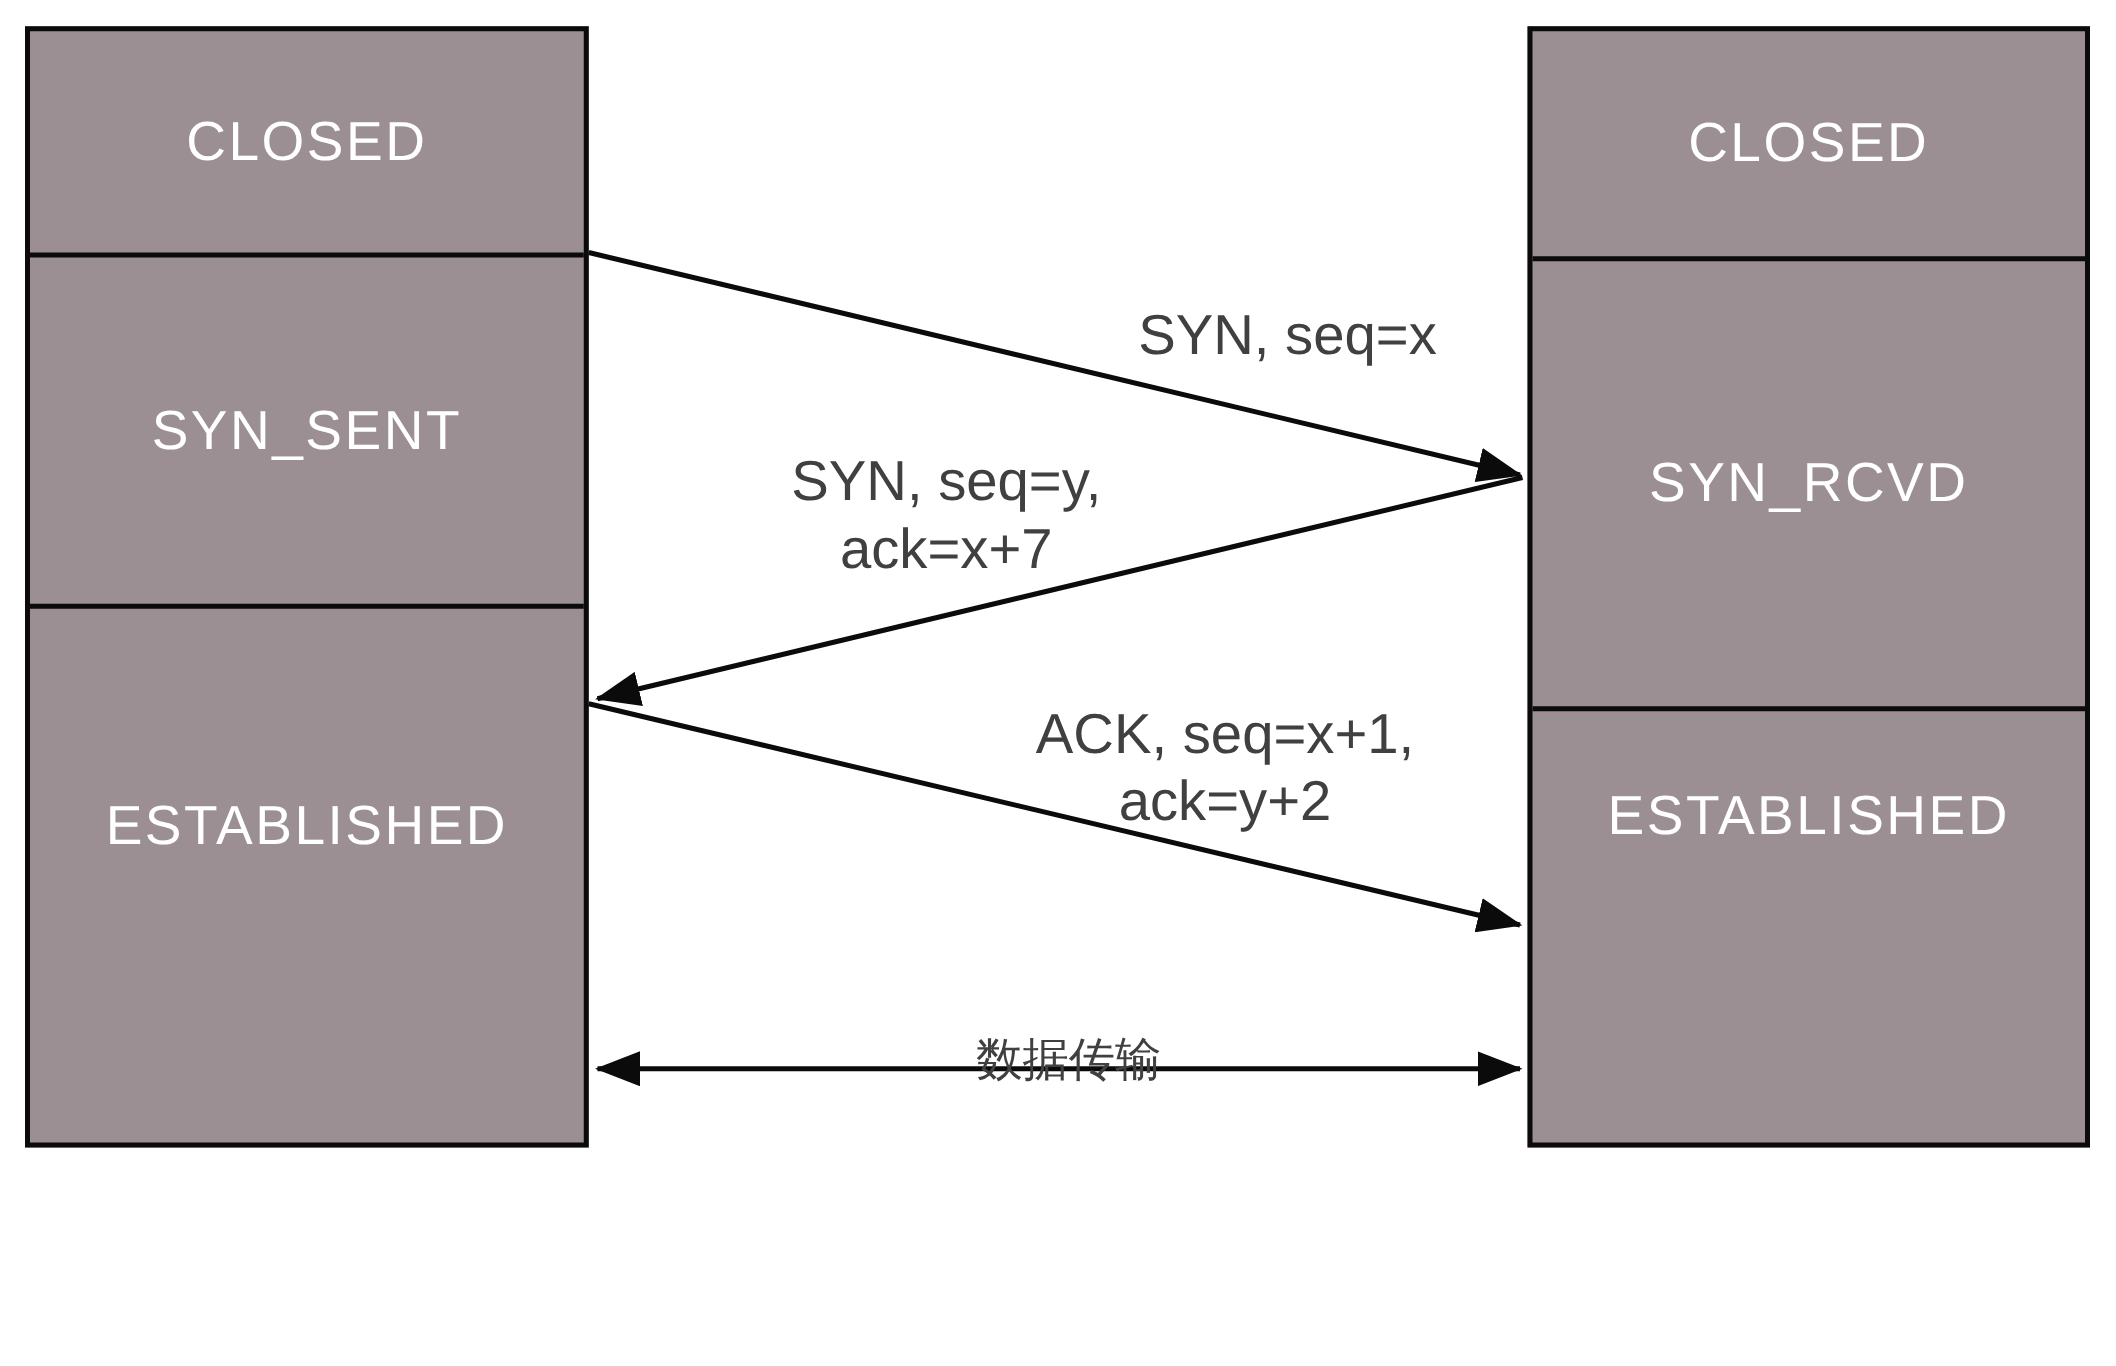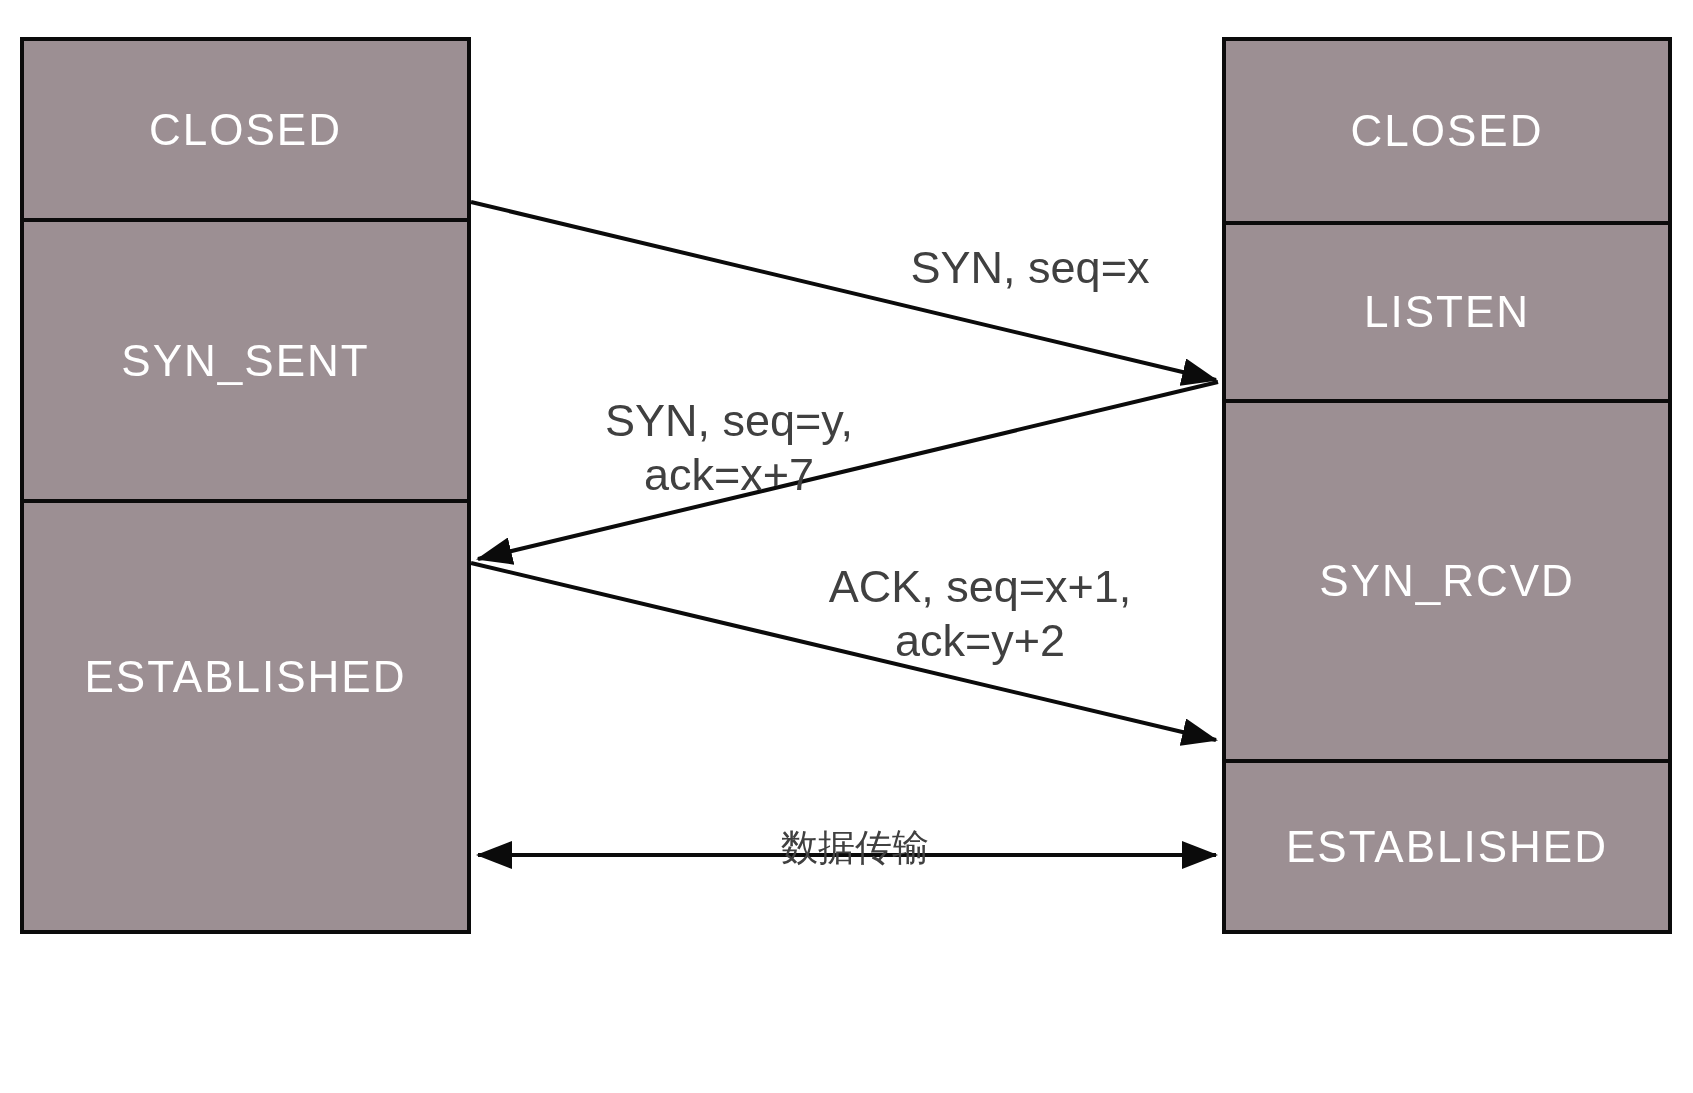--- a/index.html
+++ b/index.html
@@ -9,21 +9,21 @@
     background:#ffffff;
     font-family:"Liberation Sans", sans-serif;
     overflow:hidden;
   }
   
   .state-col{
     position:absolute;
     box-sizing:border-box;
     background:#9c8f93;
     border:4px solid #0b0b0b;
-    display:flex;flex-direction:column;margin-top:16px;
+    display:flex;flex-direction:column;
   }
   .col-left{left:20px;top:21px;width:451px;height:897px;}
   .col-right{left:1222px;top:21px;width:450px;height:897px;}
   .state-cell{
     box-sizing:border-box;
     display:flex;align-items:center;justify-content:center;
     color:#ffffff;
     font-size:44px;
     letter-spacing:2px;
   }
@@ -41,21 +41,21 @@
   .msg-label{
     position:absolute;
     transform:translate(-50%,-50%);
     font-size:45px;
     line-height:1.2;
     color:#404040;
     text-align:center;
     white-space:nowrap;
   }
   .lbl-syn   {left:1030px;top:268px;}
-  .lbl-synack{left:729px; top:412px;margin-top:36px;}
+  .lbl-synack{left:757px; top:412px;}
   .lbl-ack   {left:980px; top:614px;}
   .lbl-data  {left:855px; top:848px;font-size:37px;}
   
   .logo{
     position:absolute;left:24px;top:972px;
     display:flex;align-items:center;gap:18px;
   }
   .logo-text{
     font-size:52px;
     color:#4c4f55;
@@ -78,23 +78,20 @@
       <span>SYN_SENT</span>
     </div>
     <div class="state-cell r3 divided">
       <span>ESTABLISHED</span>
     </div>
   </div>
 
   <div class="state-col col-right">
     <div class="state-cell r1">
       <span>CLOSED</span>
-    </div>
-    <div class="state-cell r2 divided">
-      <span>LISTEN</span>
     </div>
     <div class="state-cell r3 divided">
       <span>SYN_RCVD</span>
     </div>
     <div class="state-cell r4 divided">
       <span>ESTABLISHED</span>
     </div>
   </div>
 
   <svg class="arrow-layer" width="1693" height="1093" viewBox="0 0 1693 1093">

